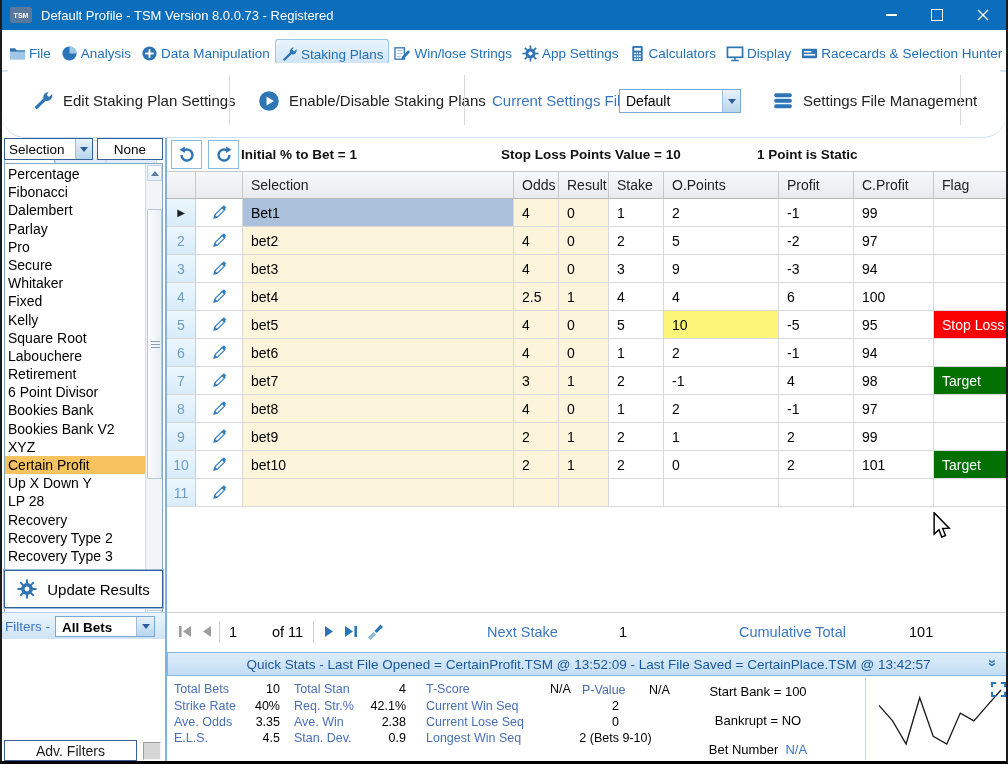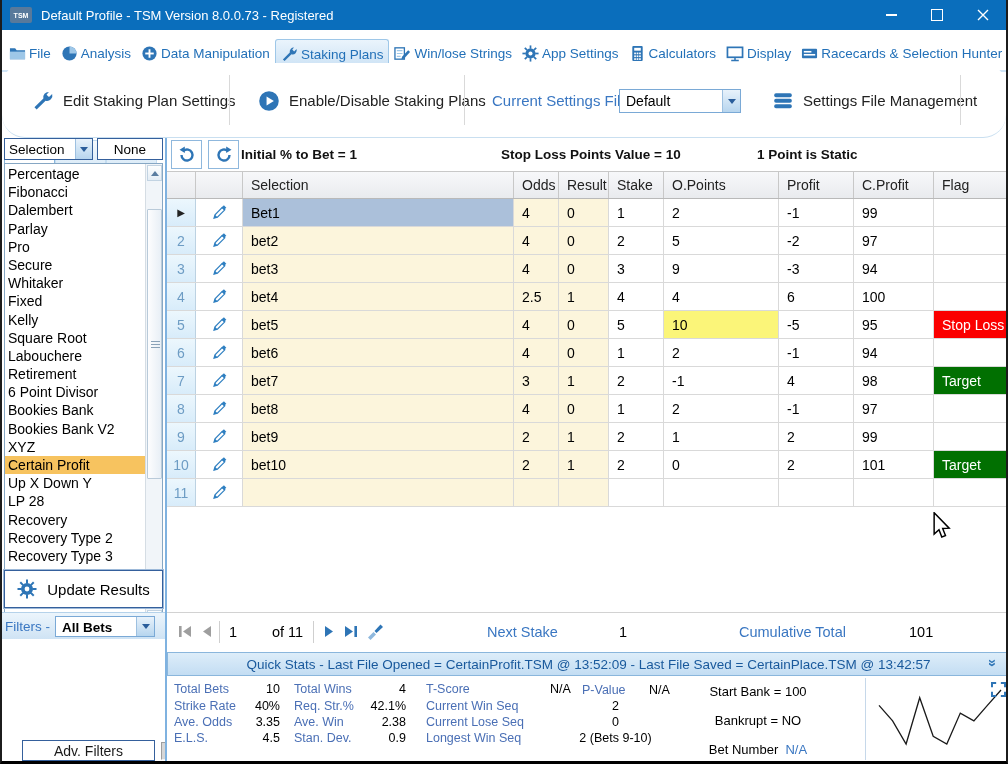--- a/index.html
+++ b/index.html
@@ -50,21 +50,21 @@
     background:repeating-linear-gradient(#8aa2b8 0 1px, transparent 1px 3px); }
   .update-btn { position:absolute; left:2px; top:432px; width:159px; height:38px; background:#fff; border:1px solid #35609c; outline:1px solid #9db9d9; display:flex; align-items:center; justify-content:center; gap:10px; font-size:15px; color:#000; cursor:pointer; }
   .filters-bar { position:absolute; left:0; top:474px; width:163px; height:27px; background:linear-gradient(#ecf5fc,#cfe3f4); border-top:1px solid #b5d2ea; display:flex; align-items:center; padding:0 3px; gap:5px; }
   .filters-label { color:#3a77c2; font-size:13.5px; white-space:nowrap; }
   .filters-dd { width:100px; height:21px;font-weight:bold; }
   .frow { position:absolute; left:2px; width:159px; height:22px; display:flex; gap:4px; }
   .fbtn { border:1px solid #35609c; background:#fff; font-size:13.5px; color:#000; display:flex; align-items:center; cursor:pointer; }
   .sel-dd { width:89px; justify-content:space-between; padding-left:4px; }
   .sel-dd .dd-arrow { width:17px; height:100%; }
   .none-btn { width:66px; justify-content:center; }
-  .advrow { position:absolute; left:20px; top:602px; width:159px; height:21px; display:flex; align-items:center; gap:6px; }
+  .advrow { position:absolute; left:2px; top:602px; width:159px; height:21px; display:flex; align-items:center; gap:6px; }
   .adv-btn { width:133px; height:21px; border:1px solid #35609c; background:#fff; font-size:14px; display:flex; align-items:center; justify-content:center; cursor:pointer; }
   .adv-check { width:18px; height:18px; background:#d6d6d6; border:1px solid #9e9e9e; border-right-color:#f5f5f5; border-bottom-color:#f5f5f5; }
   
   .main { position:absolute; left:163px; top:138px; width:845px; height:626px; background:#fff; border-left:2px solid #7fb2e0; }
   .infostrip { position:absolute; left:0; top:0; width:100%; height:33px; background:#fff; }
   .refresh-btn { position:absolute; top:2px; width:31px; height:29px; border:1px solid #8fb8dd; background:#fff; display:flex; align-items:center; justify-content:center; cursor:pointer; }
   .info-text { position:absolute; top:9px; font-size:13.5px; color:#111; white-space:nowrap;font-weight:bold; }
   
   .ghead { position:absolute; left:0; top:33px; width:100%; height:28px; display:flex; background:linear-gradient(#f7f8fa,#e9ebee); border-top:1px solid #c8c8c8; border-bottom:1px solid #b9b9b9; font-size:14px; color:#222; }
   .gh { display:flex; align-items:center; padding-left:8px; border-right:1px solid #c8c8c8; height:100%; }
@@ -733,21 +733,21 @@
       <span>Quick Stats - Last File Opened = CertainProfit.TSM @ 13:52:09 - Last File Saved = CertainPlace.TSM @ 13:42:57</span>
       <span class="qs-chev">»</span>
     </div>
     <div class="qs-body">
       <div class="stats">
 
           <div class="srow">
             <span class="sl">Total Bets</span>
             <span class="sv sv1">10</span>
             <span></span>
-            <span class="sl">Total Wins</span>
+            <span class="sl">Total Stan</span>
             <span class="sv sv2">4</span>
             <span></span>
             <span class="sl">T-Score</span>
             <span class="sv sv3 vleft">N/A</span>
           </div>
 
           <div class="srow">
             <span class="sl">Strike Rate</span>
             <span class="sv sv1">40%</span>
             <span></span>

